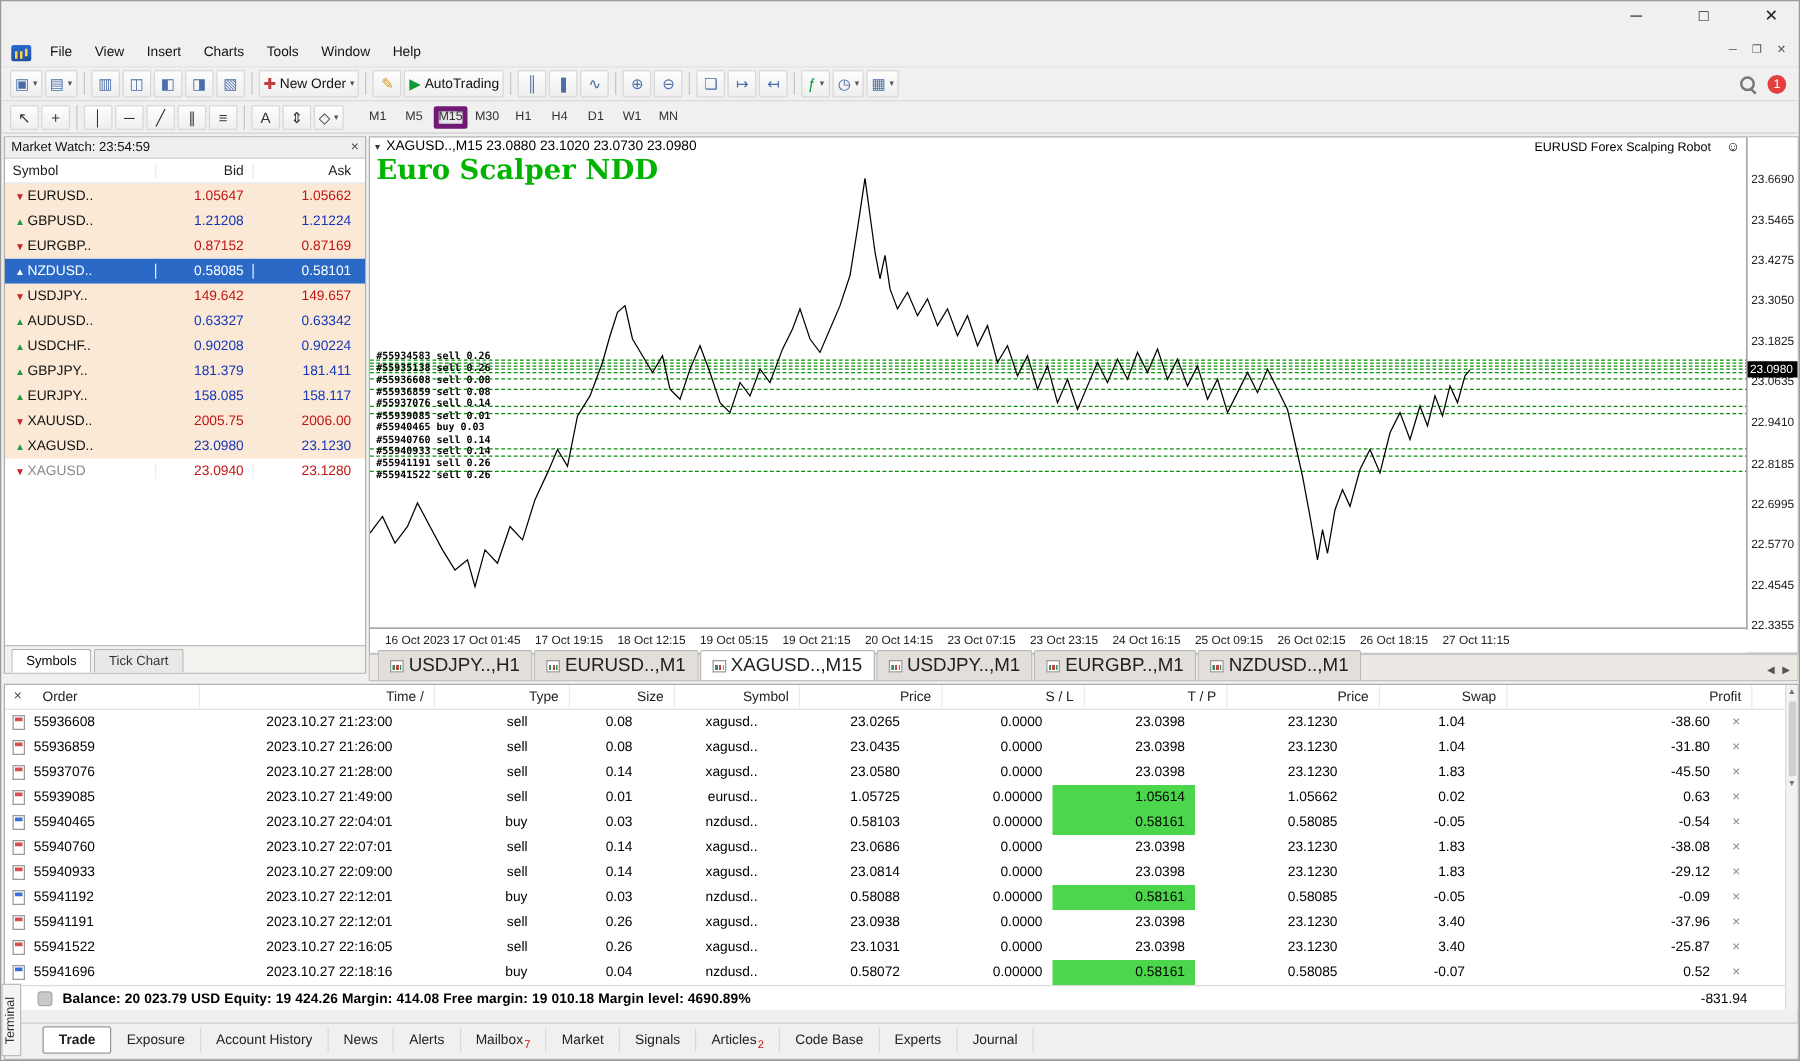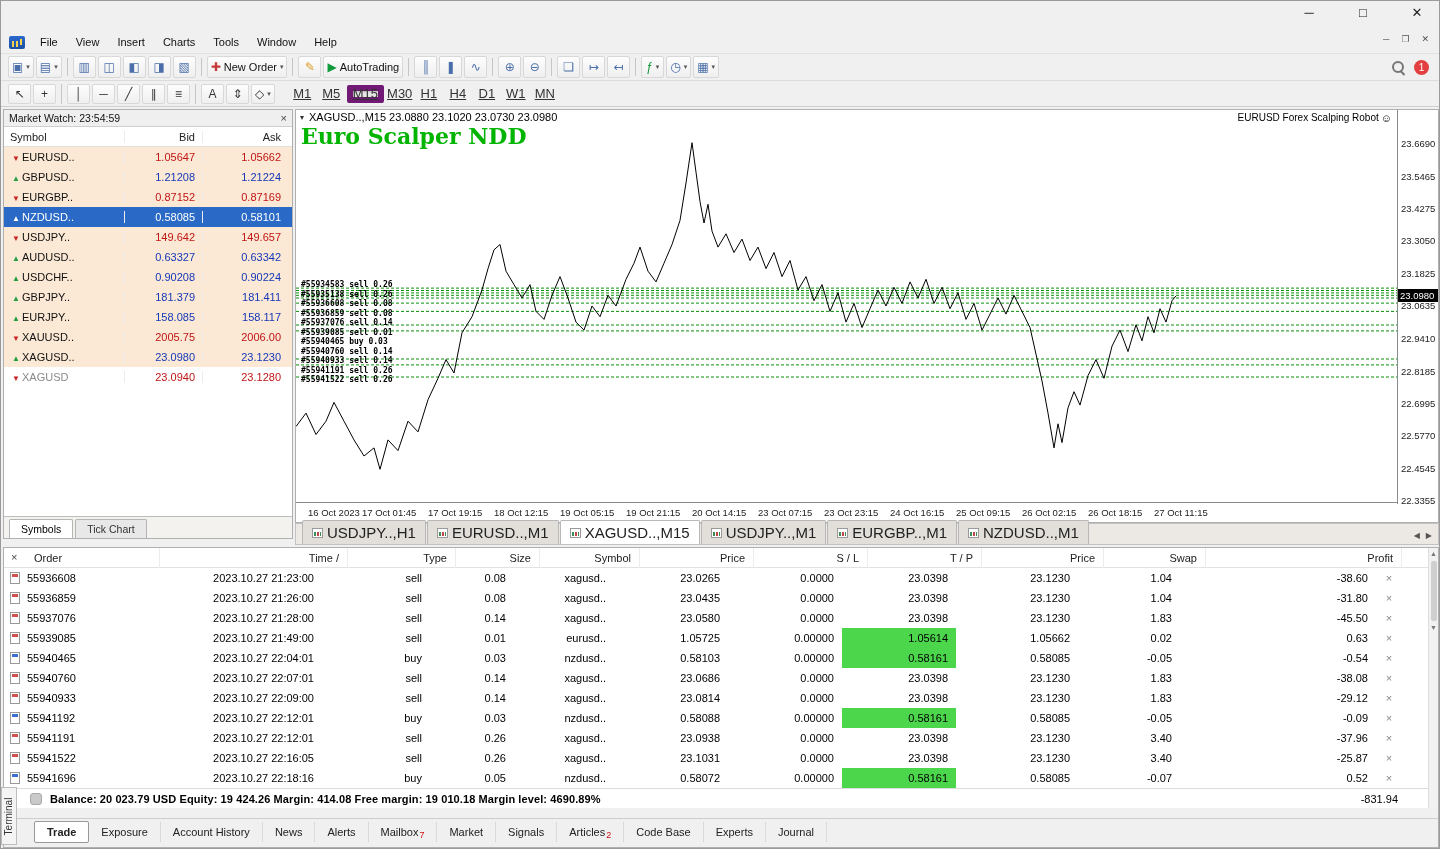--- a/index.html
+++ b/index.html
@@ -22,22 +22,22 @@
   #drawbar{position:absolute;top:80px;left:0;right:0;height:26px;border-bottom:1px solid #cfcfcf;display:flex;align-items:center;padding:0 6px;}
   .tbtn{height:22px;min-width:23px;display:inline-flex;align-items:center;justify-content:center;gap:3px;margin:0 1px;border:1px solid #d8d8d8;background:linear-gradient(#fdfdfd,#efefef);border-radius:2px;padding:0 3px;}
   #drawbar .tbtn{height:20px;}
   .tbtn.sep{min-width:1px;width:1px;padding:0;border:none;background:#c6c6c6;height:18px;margin:0 4px;border-radius:0;}
   .tglyph{font-size:12px;color:#4a6ea9;line-height:1;}
   .tglyph.blue{color:#4a6ea9;} .tglyph.green{color:#119a3c;} .tglyph.red{color:#c43b3b;} .tglyph.orange{color:#d99a22;} .tglyph.dark{color:#333;}
   .tlabel{font-size:11px;color:#111;}
   .tdd{font-size:7px;color:#555;}
   .tdd:empty,.tlabel:empty{display:none;}
   .tfgroup{display:flex;margin-left:12px;}
-  .tfbtn{min-width:27px;height:18px;display:inline-flex;align-items:center;justify-content:center;font-size:13px;color:#333;border:1px solid transparent;margin:0 1px;text-decoration:underline;}
-  .tfbtn.active{background:#e6e6e6;border:6px solid #701a75;border-radius:2px;box-shadow:inset 1px 1px 2px rgba(0,0,0,.18);text-align:center;}
+  .tfbtn{min-width:27px;height:18px;display:inline-flex;align-items:center;justify-content:center;font-size:10px;color:#333;border:1px solid transparent;margin:0 1px;}
+  .tfbtn.active{background:#e6e6e6;border:4px solid #701a75;border-radius:2px;box-shadow:inset 1px 1px 2px rgba(0,0,0,.18);text-align:center;}
   .tright{margin-left:auto;display:flex;align-items:center;gap:8px;padding-right:4px;}
   .mag{width:16px;height:16px;position:relative;display:inline-block;}
   .mag::before{content:"";position:absolute;left:2px;top:2px;width:8px;height:8px;border:2px solid #777;border-radius:50%;}
   .mag::after{content:"";position:absolute;left:11px;top:11px;width:6px;height:2px;background:#777;transform:rotate(45deg);transform-origin:0 0;}
   .notif{width:15px;height:15px;border-radius:50%;background:#e24040;color:#fff;font-size:10px;display:flex;align-items:center;justify-content:center;}
 
   
   #mw{position:absolute;left:2px;top:108px;width:290px;height:430px;background:#fff;border:1px solid #b0b0b0;}
   #mw-head{height:17px;background:#efefef;border-bottom:1px solid #cfcfcf;display:flex;align-items:center;padding:0 5px;font-size:10.5px;color:#111;gap:42px;}
   #mw-head .xbtn{margin-left:auto;color:#444;font-size:11px;}
@@ -63,21 +63,21 @@
   #chart{position:absolute;left:294px;top:108px;width:1144px;height:414px;background:#fff;border:1px solid #b0b0b0;}
   #plot-svg{position:absolute;left:0;top:0;}
   #price-scale{position:absolute;top:0;right:0;width:41px;height:394px;border-left:1px solid #8a8a8a;background:#fff;padding-left:21px;}
   .ptick{position:absolute;left:3px;font-size:9.5px;color:#222;}
   .pcur{position:absolute;left:0;right:0;background:#000;color:#fff;font-size:9.5px;padding:1px 2px;z-index:2;}
   #time-axis{position:absolute;left:0;right:41px;bottom:0;height:20px;border-top:1px solid #8a8a8a;background:#fff;}
   .ttick{position:absolute;top:4px;font-size:9.5px;color:#222;white-space:nowrap;}
   #ohlc{position:absolute;top:1px;left:4px;display:flex;align-items:center;gap:5px;font-size:11px;color:#000;z-index:3;}
   #ohlc .dd{font-size:8px;color:#333;}
   #watermark{position:absolute;top:13px;left:5px;font-family:"DejaVu Serif","Liberation Serif",serif;font-weight:bold;font-size:22px;color:#00b400;z-index:3;}
-  #ea-label{position:absolute;top:2px;right:46px;display:flex;align-items:flex-start;gap:2px;font-size:10px;color:#000;z-index:3;}
+  #ea-label{position:absolute;top:2px;right:46px;display:flex;align-items:center;gap:12px;font-size:10px;color:#000;z-index:3;}
   #ea-label .smiley{font-size:11px;}
   #order-labels{position:absolute;left:5px;top:170px;z-index:2;}
   .olabel{font-family:"DejaVu Sans Mono","Liberation Mono",monospace;font-size:8px;line-height:9.5px;color:#000;font-weight:bold;white-space:nowrap;}
   .priceline{fill:none;stroke:#000;stroke-width:1;}
   .lvl{stroke:#0a8f0a;stroke-width:1;stroke-dasharray:3 2;}
 
   
   #chart-tabs{position:absolute;left:294px;top:522px;width:1144px;height:22px;background:#ece9e4;border:1px solid #c2c2c2;display:flex;align-items:flex-end;padding-left:6px;}
   .ctab{display:inline-flex;align-items:center;gap:4px;font-size:15px;padding:3px 9px;background:#e2dfda;border:1px solid #b8b8b8;border-bottom:none;margin-right:1px;border-radius:2px 2px 0 0;color:#222;}
   .ctab.active{background:#fff;}
@@ -716,21 +716,21 @@
           <span class="td w-profit">-25.87</span>
           <span class="td w-x">×</span>
         </div>
         <div class="trow">
           <span class="td w-order td-order">
             <i class="doc buy"></i>
             <span>55941696</span>
           </span>
           <span class="td w-time">2023.10.27 22:18:16</span>
           <span class="td w-type">buy</span>
-          <span class="td w-size">0.05</span>
+          <span class="td w-size">0.04</span>
           <span class="td w-sym">nzdusd..</span>
           <span class="td w-price">0.58072</span>
           <span class="td w-sl">0.00000</span>
           <span class="td w-tp hl">0.58161</span>
           <span class="td w-cprice">0.58085</span>
           <span class="td w-swap">-0.07</span>
           <span class="td w-profit">0.52</span>
           <span class="td w-x">×</span>
         </div>
     </div>

